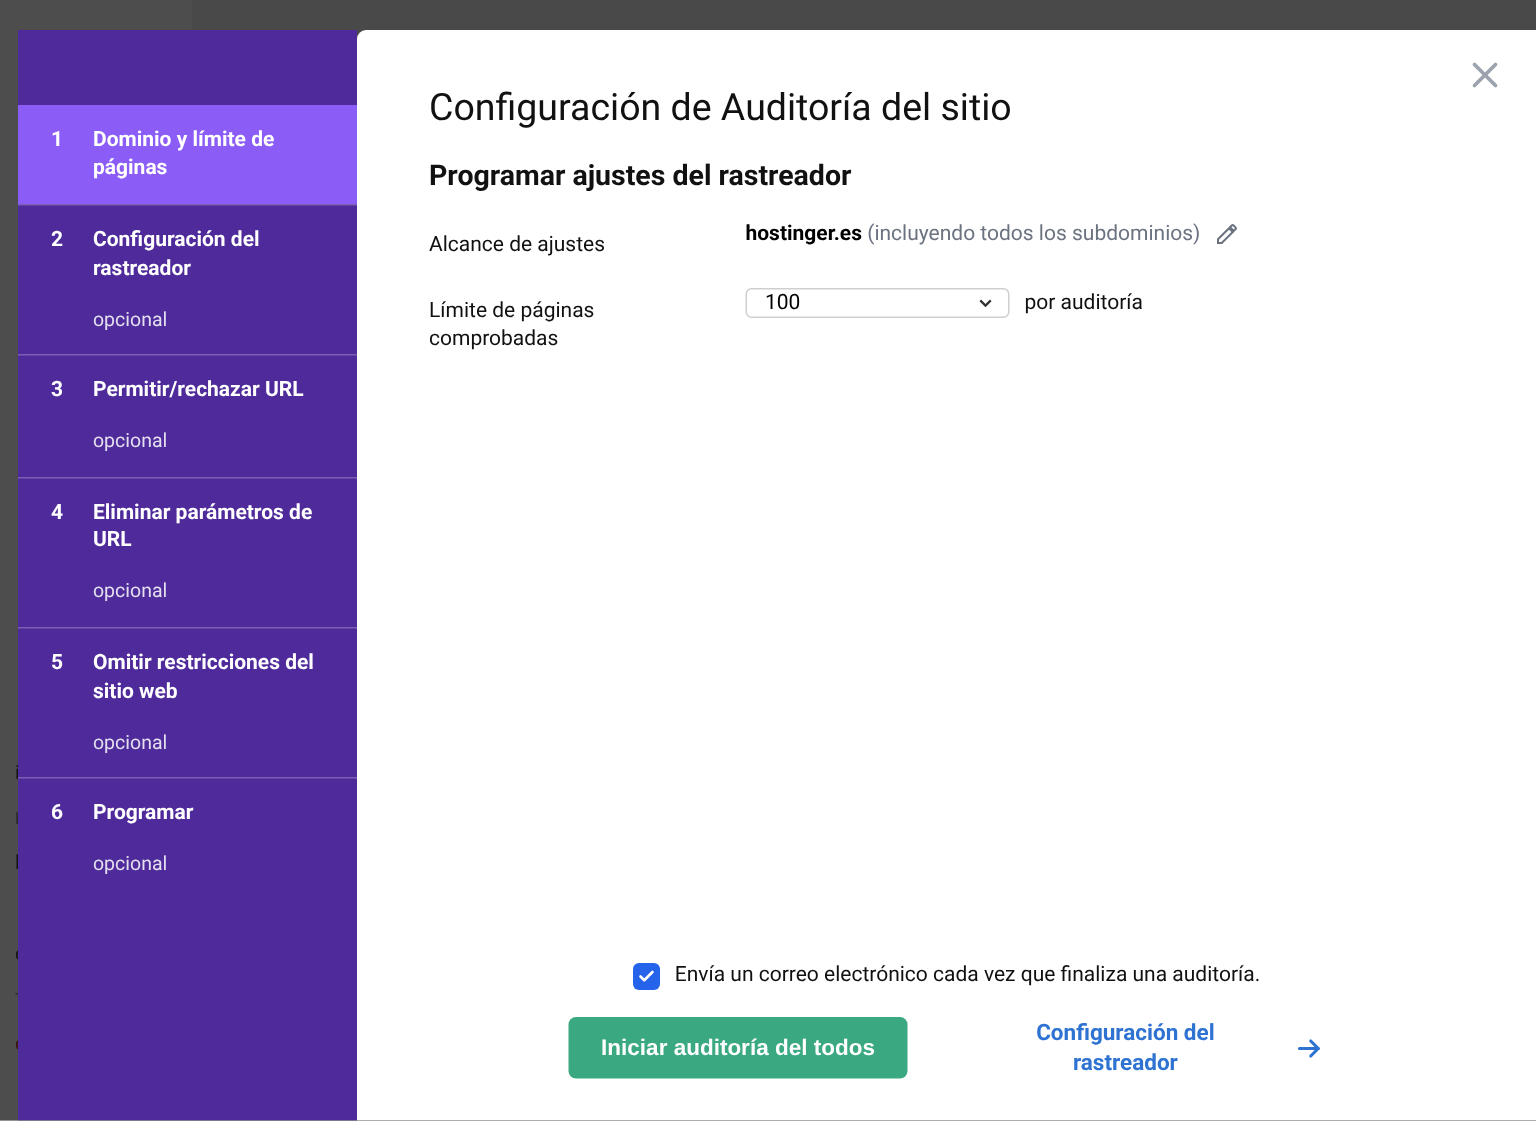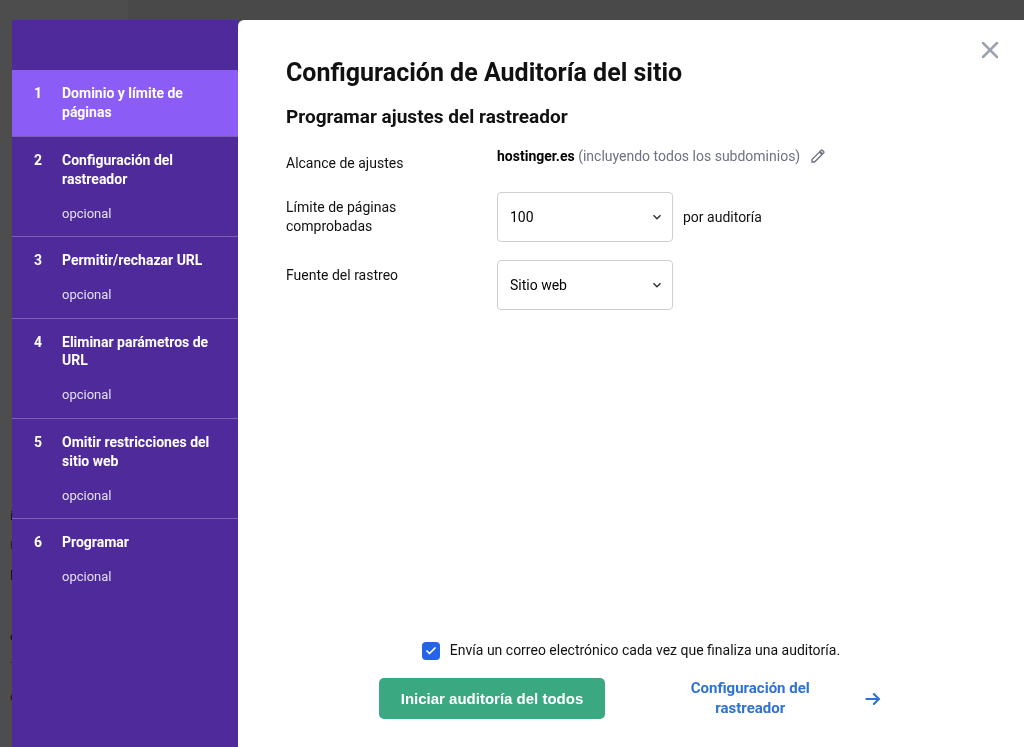--- a/index.html
+++ b/index.html
@@ -30,30 +30,30 @@
   .step:first-child { border-top:none; }
   .step.active { background:#8b5cf6; }
   .step-num { width:14px; font-weight:700; flex:0 0 auto; }
   .step-title { font-weight:700; }
   .step-optional { display:block; font-weight:400; opacity:.85; margin-top:16px; font-size:13px; }
 
   
   .panel { flex:1; background:#fff; position:relative; padding:38px 48px 28px 48px; border-radius:6px 0 0 0; display:flex; flex-direction:column; }
   .close-btn { position:absolute; top:18px; right:22px; width:24px; height:24px; cursor:pointer; color:#9ca3af; }
   .close-btn svg { width:100%; height:100%; }
-  .panel h1 { font-size:25px; font-weight:700; color:#111; margin-bottom:18px; }
+  .panel h1 { font-size:25px; font-weight:400; color:#111; margin-bottom:18px; }
   .panel h2 { font-size:19px; font-weight:700; color:#111; margin-bottom:20px; }
 
   .form-row { display:flex; align-items:flex-start; margin-bottom:18px; font-size:14px; }
   .form-label { width:190px; flex:0 0 auto; color:#111; padding-top:6px; line-height:1.4; }
   .form-value { display:flex; align-items:center; gap:10px; flex:1;padding-left:21px; }
   .domain-bold { font-weight:700; }
   .domain-sub { color:#6b7280; }
   .edit-ic { width:16px; height:16px; color:#6b7280; cursor:pointer; }
-  .select { position:relative; border:1px solid #cfcfcf; border-radius:4px; height:50px; display:flex; align-items:center; padding:0 30px 0 12px; font-size:14px; min-width:176px; background:#fff; cursor:pointer; }
+  .select { position:relative; border:1px solid #cfcfcf; border-radius:4px; height:20px; display:flex; align-items:center; padding:0 30px 0 12px; font-size:14px; min-width:176px; background:#fff; cursor:pointer; }
   .select .chev { position:absolute; right:8px; top:50%; transform:translateY(-50%); width:14px; height:14px; color:#333; }
   .suffix { color:#111; font-size:14px; }
 
   .footer { margin-top:auto; display:flex; flex-direction:column; align-items:center; gap:18px; }
   .email-row { display:flex; align-items:flex-start; gap:10px; font-size:14px; color:#111; }
   .chk { width:18px; height:18px; border-radius:4px; background:#2563eb; display:flex; align-items:center; justify-content:center; color:#fff; cursor:pointer; }
   .chk svg { width:12px; height:12px; }
   .actions { display:flex; align-items:center; gap:60px; width:100%; justify-content:center; position:relative; }
   .btn-primary { background:#3aa981; color:#fff; border:none; border-radius:5px; padding:12px 22px; font-size:15px; font-weight:700; cursor:pointer; }
   .link-next { color:#2e72d2; font-weight:700; font-size:15px; text-align:center; line-height:1.3; cursor:pointer; max-width:170px; }
@@ -164,33 +164,20 @@
           <span class="chev">
             <svg viewBox="0 0 24 24" fill="none" stroke="currentColor" stroke-width="2.5">
                 <polyline points="6 9 12 15 18 9"></polyline>
               </svg>
           </span>
         </div>
         <span class="suffix">por auditoría</span>
       </div>
     </div>
 
-    <div class="form-row">
-      <div class="form-label">Fuente del rastreo</div>
-      <div class="form-value">
-        <div class="select">
-          <span>Sitio web</span>
-          <span class="chev">
-            <svg viewBox="0 0 24 24" fill="none" stroke="currentColor" stroke-width="2.5">
-                <polyline points="6 9 12 15 18 9"></polyline>
-              </svg>
-          </span>
-        </div>
-      </div>
-    </div>
 
     <div class="footer">
       <div class="email-row">
         <span class="chk">
           <svg viewBox="0 0 24 24" fill="none" stroke="currentColor" stroke-width="3.5" stroke-linecap="round" stroke-linejoin="round">
               <polyline points="4 12 9 17 20 6"></polyline>
             </svg>
         </span>
         <span>Envía un correo electrónico cada vez que finaliza una auditoría.</span>
       </div>

